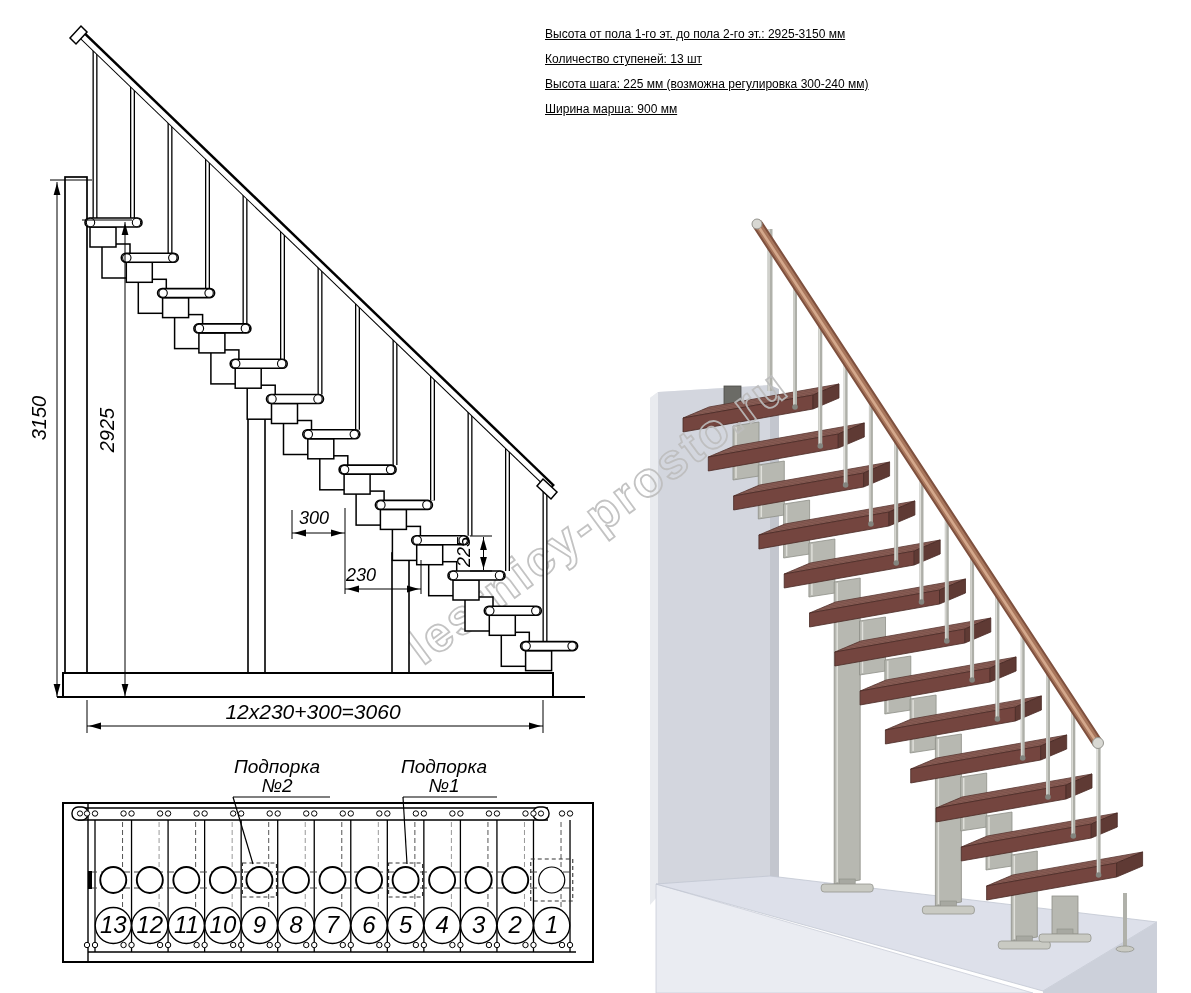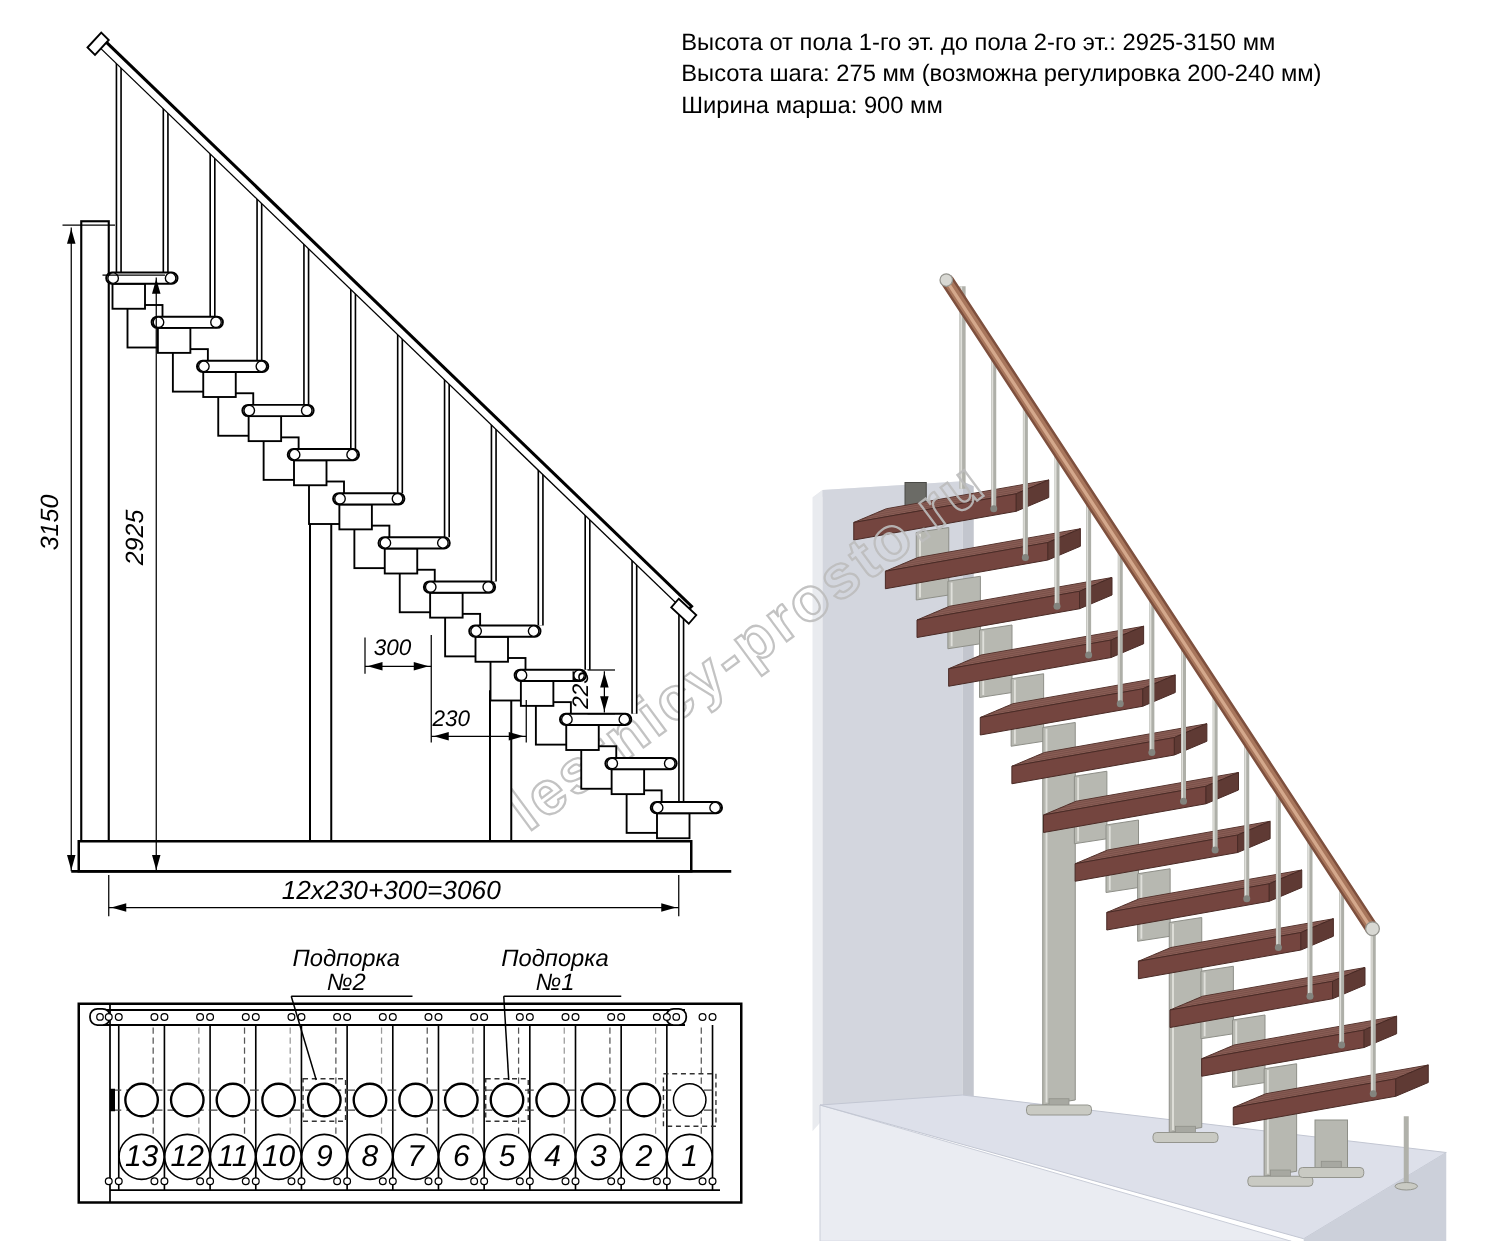--- a/index.html
+++ b/index.html
@@ -1,20 +1,20 @@
 <!DOCTYPE html>
 <html><head>
 <meta charset="utf-8">
 <style>
   html,body{margin:0;padding:0;background:#fff;}
   .canvas{position:relative;width:1191px;height:993px;background:#ffffff;overflow:hidden;
           font-family:"Liberation Sans",sans-serif;}
   .canvas svg{position:absolute;left:0;top:0;}
-  .specs{position:absolute;left:545px;top:22px;font-size:19px;line-height:25px;color:#000;
-         white-space:nowrap;}
+  .specs{position:absolute;left:545px;top:22px;font-size:12px;line-height:25px;color:#000;
+         white-space:nowrap;text-decoration:underline;}
   .specs div{height:25px;}
   text{font-family:"Liberation Sans",sans-serif;}
   text.dim{font-size:20px;font-style:italic;fill:#000;}
   text.dim-sm{font-size:18px;font-style:italic;fill:#000;}
   text.dim-run{font-size:21px;font-style:italic;fill:#000;}
   text.plannum{font-size:24px;font-style:italic;fill:#000;}
   text.suplabel{font-size:19px;font-style:italic;fill:#000;}
   text.wm{font-weight:bold;letter-spacing:2.5px;}
 </style>
 </head>
@@ -479,16 +479,17 @@
           <text x="444" y="773" class="suplabel" text-anchor="middle">Подпорка</text>
           <text x="444" y="792" class="suplabel" text-anchor="middle">№1</text>
           <line x1="403" y1="797" x2="497" y2="797" stroke="#000000" stroke-width="1.2"></line>
           <line x1="403" y1="797" x2="407" y2="864" stroke="#000000" stroke-width="1.2"></line>
         </g>
     </g>
   </svg>
 
   <div class="specs" id="specs">
       <div>Высота от пола 1-го эт. до пола 2-го эт.: 2925-3150 мм</div>
-      <div>Высота шага: 275 мм (возможна регулировка 200-240 мм)</div>
+      <div>Количество ступеней: 13 шт</div>
+      <div>Высота шага: 225 мм (возможна регулировка 300-240 мм)</div>
       <div>Ширина марша: 900 мм</div>
     </div>
 </div>
 
 </body></html>

